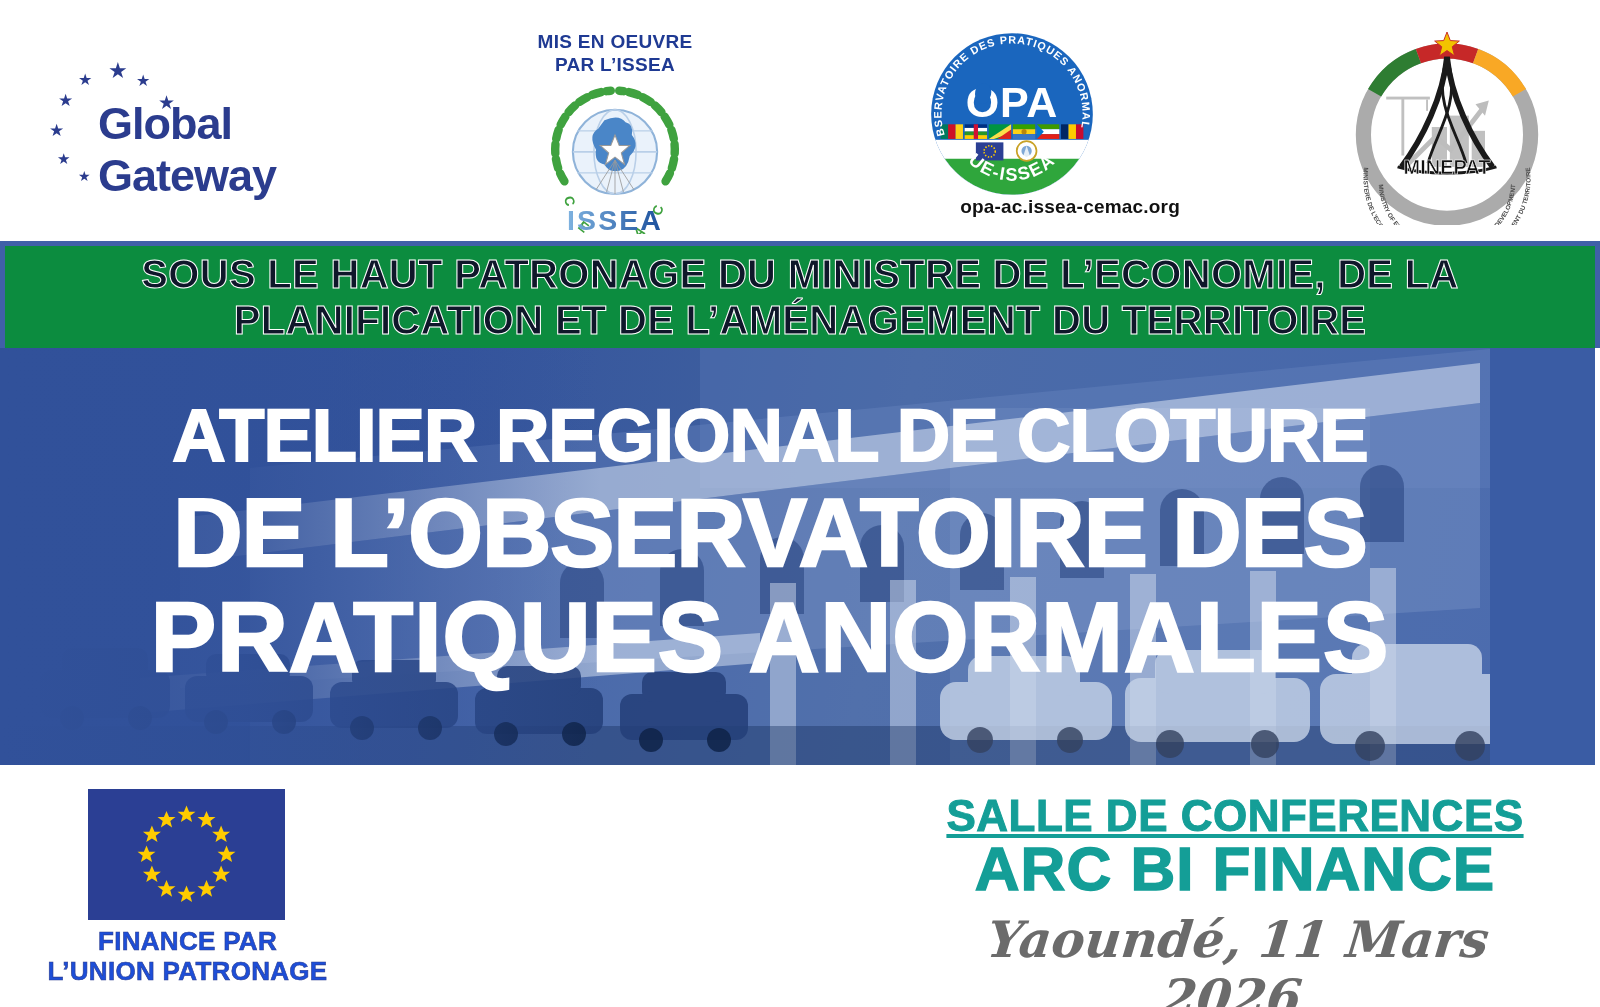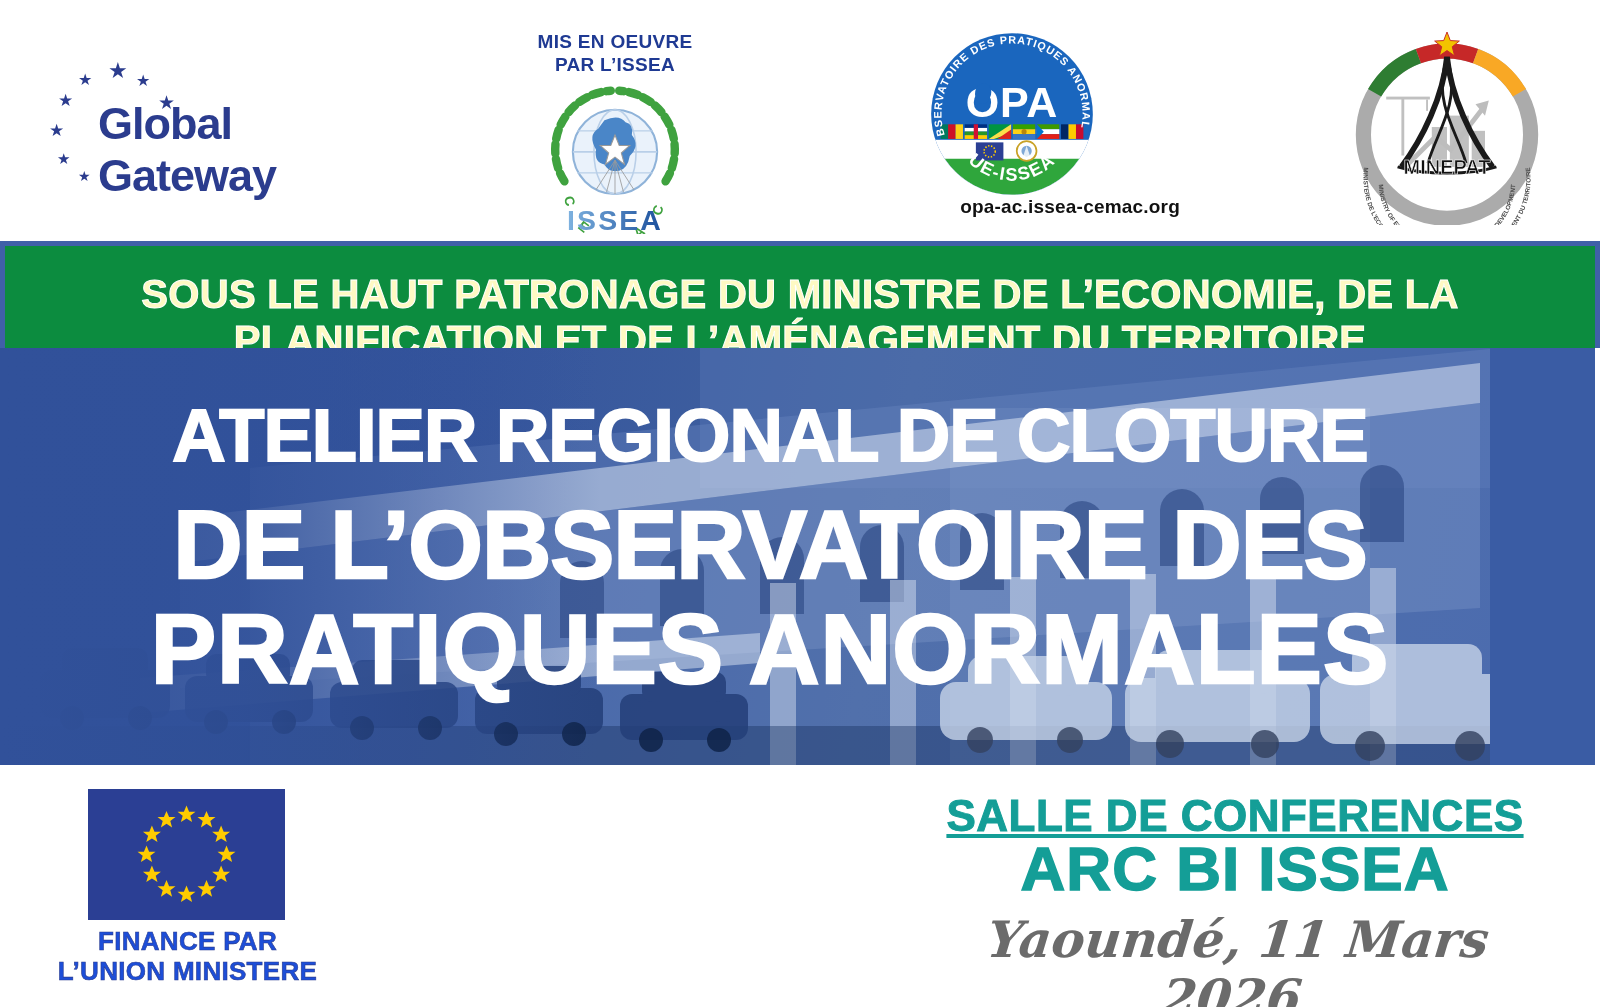--- a/index.html
+++ b/index.html
@@ -17,36 +17,36 @@
 
   .opa-logo{position:absolute;left:922px;top:28px;width:180px;text-align:center;}
   .opa-url{position:absolute;left:860px;top:196px;width:320px;text-align:right;
            font-weight:bold;font-size:19px;color:#111;letter-spacing:.2px;}
 
   .minepat-logo{position:absolute;left:1352px;top:30px;width:190px;}
 
   
   .banner{position:absolute;left:0;top:241px;width:1600px;height:107px;box-sizing:border-box;
           background:#0c8c3f;border-top:5px solid #4060a8;border-left:5px solid #4060a8;
-          border-right:5px solid #4060a8;color:#fef9c3;text-align:center;padding-top:25px;}
+          border-right:5px solid #4060a8;color:#0f172a;text-align:center;padding-top:5px;}
   .banner div{font-weight:bold;font-size:40px;line-height:46px;letter-spacing:.3px;
               -webkit-text-stroke:1px #ffffff;}
 
   
   .hero{position:absolute;left:0;top:348px;width:1595px;height:417px;overflow:hidden;
         background:linear-gradient(100deg,#2e4e95 0%,#35559d 28%,#42639f 55%,#3a5ca4 100%);}
   .hero svg.building{position:absolute;left:0;top:0;}
   .left-shade{position:absolute;left:0;top:0;width:600px;height:417px;
               background:linear-gradient(90deg,#31519a 0%,rgba(49,81,154,.85) 40%,rgba(49,81,154,0) 100%);}
   .right-strip{position:absolute;left:1490px;top:0;width:105px;height:417px;background:#3a5ca4;}
   .hero-title{position:relative;z-index:5;text-align:center;color:#ffffff;
               padding:48px 105px 0 50px;}
   .hero-title .l1{font-weight:bold;font-size:74px;line-height:80px;letter-spacing:-1px;
                   -webkit-text-stroke:2px #ffffff;}
-  .hero-title .l2{font-weight:bold;font-size:96px;line-height:102px;margin-top:18px;letter-spacing:-1px;
+  .hero-title .l2{font-weight:bold;font-size:96px;line-height:102px;margin-top:6px;letter-spacing:-1px;
                   -webkit-text-stroke:2.5px #ffffff;}
   .hero-title .l3{font-weight:bold;font-size:98px;line-height:106px;letter-spacing:1px;
                   -webkit-text-stroke:2.5px #ffffff;}
 
   
   .eu-flag{position:absolute;left:88px;top:789px;}
   .eu-funding{position:absolute;left:25px;top:926px;width:325px;text-align:center;
               color:#1d4ed8;font-weight:bold;font-size:26px;line-height:30px;letter-spacing:.3px;
               -webkit-text-stroke:.6px #2b3c8e;}
   .venue{position:absolute;left:945px;top:795px;width:580px;text-align:center;}
@@ -330,22 +330,22 @@
       <use href="#eustar" transform="translate(98.5,105.5)"></use>
         <use href="#eustar" transform="translate(78.5,100.1)"></use>
       <use href="#eustar" transform="translate(63.9,85.5)"></use>
         <use href="#eustar" transform="translate(58.5,65.5)"></use>
       <use href="#eustar" transform="translate(63.9,45.5)"></use>
         <use href="#eustar" transform="translate(78.5,30.9)"></use>
     </g>
   </svg>
   <div class="eu-funding">
     <div>FINANCE PAR</div>
-    <div>L’UNION MINISTERE</div>
+    <div>L’UNION PATRONAGE</div>
   </div>
 
   <div class="venue">
     <div class="venue-label">SALLE DE CONFERENCES</div>
-    <div class="venue-name">ARC BI ISSEA</div>
+    <div class="venue-name">ARC BI FINANCE</div>
     <div class="place-date">Yaoundé, 11 Mars 2026</div>
   </div>
 
 </div>
 
 </body></html>

